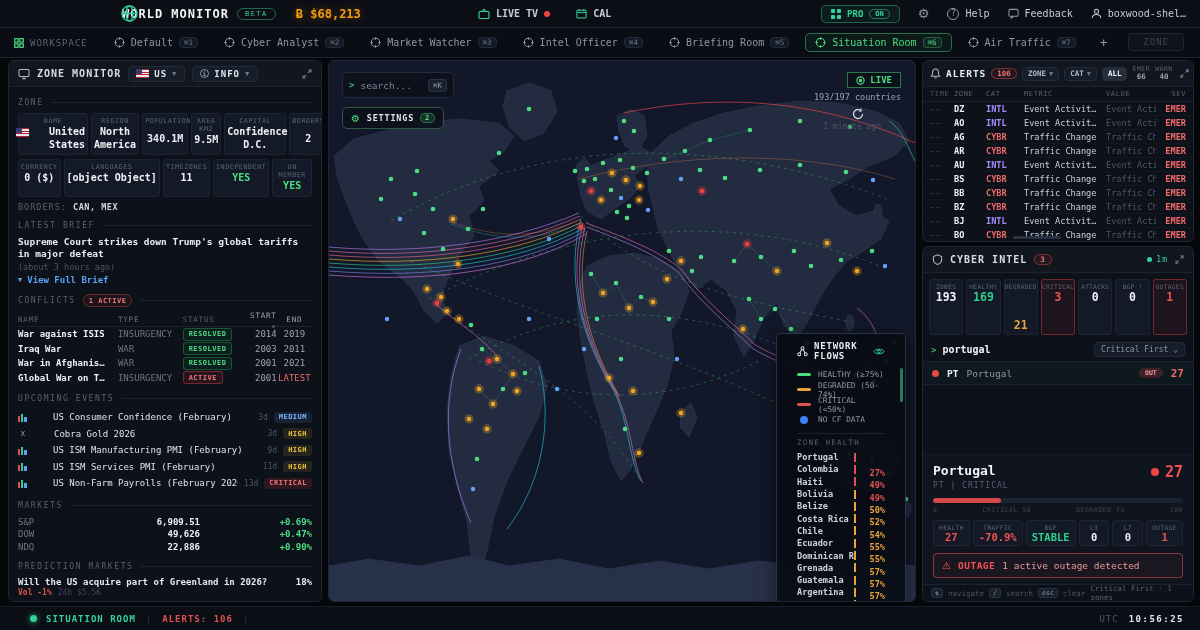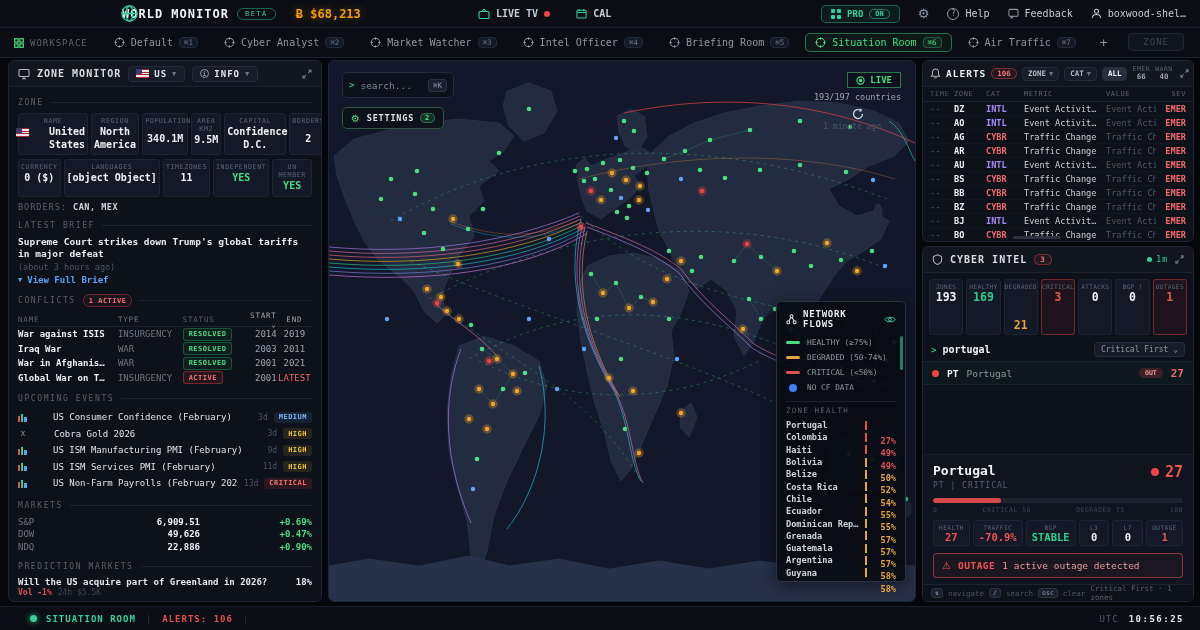--- a/index.html
+++ b/index.html
@@ -111,22 +111,22 @@
     color:#dfe5ec; font-weight:bold; font-size:8.5px; letter-spacing:.8px; }
   .cnt-badge { background:rgba(74,222,128,.15); border:1px solid rgba(74,222,128,.4); color:#4ade80;
     border-radius:7px; font-size:7px; padding:0 4px; font-weight:bold; }
   .map-live { position:absolute; right:14px; top:11px; z-index:5; text-align:right; }
   .live-pill { display:inline-flex; align-items:center; gap:5px; border:1px solid rgba(74,222,128,.5);
     background:rgba(13,17,26,.85); color:#4ade80; border-radius:1px; padding:2px 8px; font-size:9px; font-weight:bold; }
   .live-sub { display:flex; align-items:center; gap:6px; justify-content:flex-end; margin-top:4px;flex-direction:column; }
   .live-cov { color:#9aa4b2; font-size:8.5px; }
   .live-ago { color:#4c5564; font-size:8px; margin-top:2px; padding-right:20px; }
   
-  .nf { position:absolute; left:447px; top:240px; width:130px; height:281px; background:rgba(9,12,19,.93);
-    border:1px solid #2a3344; border-radius:5px; z-index:6; padding:7px 9px; box-shadow:0 4px 18px rgba(0,0,0,.5); }
+  .nf { position:absolute; left:447px; top:272px; width:130px; height:281px; background:rgba(9,12,19,.93);
+    border:1px solid #2a3344; border-radius:5px; z-index:6; padding:7px 20px; box-shadow:0 4px 18px rgba(0,0,0,.5); }
   .nf-hdr { display:flex; align-items:center; gap:6px; color:#e8edf3; font-weight:bold; font-size:9px; letter-spacing:.8px; }
   .nf-scroll { position:absolute; right:2px; top:34px; width:3px; height:34px; background:rgba(61,220,151,.55); border-radius:2px; }
   .lg-row { display:flex; align-items:center; gap:7px; height:15px; color:#8b98a9; font-size:7.8px; }
   .lg-dash { width:14px; height:3px; border-radius:2px; flex:none; }
   .lg-dot { width:8px; height:8px; border-radius:50%; flex:none; margin:0 3px; }
   .nf-div { border-top:1px solid #1b2230; margin:6px 0 4px; }
   .zh-title { color:#57616f; font-size:7.5px; letter-spacing:1.2px; margin-bottom:4px; }
   .zh-row { display:flex; align-items:center; height:12.3px; font-size:8.6px; }
   .zh-name { flex:1; color:#cbd5e1; font-weight:bold; white-space:nowrap; overflow:hidden; }
   .zh-tick { width:2px; height:9px; margin-right:5px; }

